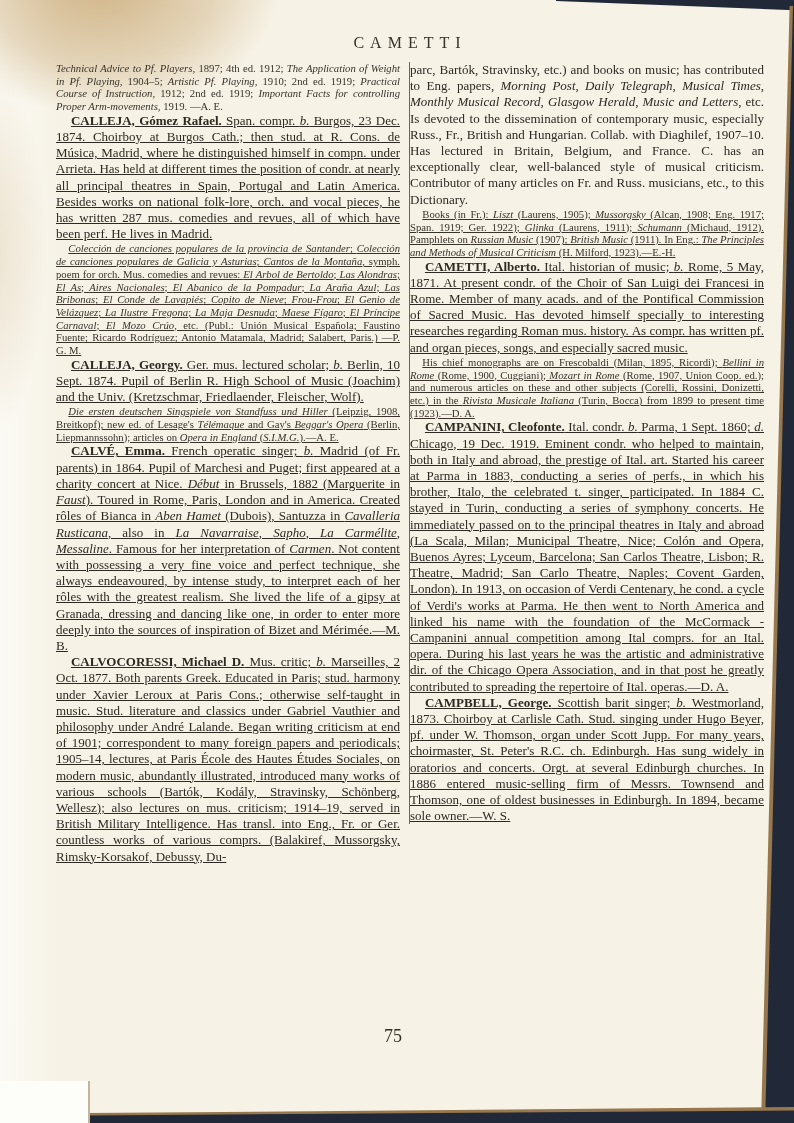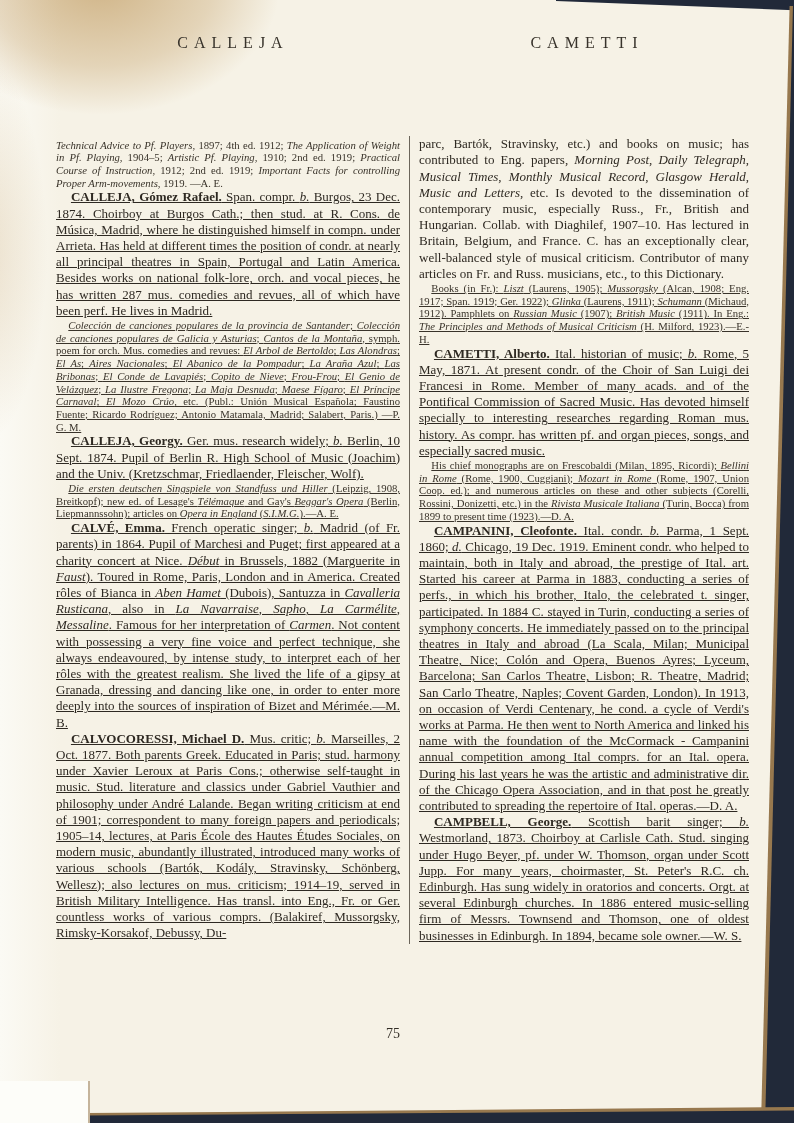--- a/index.html
+++ b/index.html
@@ -35,46 +35,45 @@
   }
   .running-head{
     flex:1 1 0;
     text-align:center;
     font-size:16px;
     letter-spacing:6px;
     color:#38332b;
   }
   .columns{
     display:flex;
-    align-items:center;
-    margin:4px 45px 0 56px;
+    align-items:flex-start;
+    margin:4px 30px 0 56px;
     height:956px;
     overflow:hidden;
   }
   .col{overflow:hidden;}
   .col-left{
     flex:0 0 353px;
     padding-right:9px;
   }
   .col-right{
     flex:1 1 auto;
     border-left:1px solid var(--rule);
-    padding-left:9px;
   }
   .blk{margin:0;text-align:justify;}
   .blk.body{font-size:13px;line-height:16.2px;color:var(--ink);}
   .blk.fine{font-size:10.7px;line-height:12.7px;color:var(--ink-fine);}
   .blk.ind{text-indent:1.15em;text-decoration:underline;}
   .blk .i{font-style:italic;}
   .blk .b{font-weight:bold;}
   .page-number{
     position:absolute;
     top:1026px;left:40px;width:706px;
     text-align:center;
-    font-size:14px;
+    font-size:18px;
     color:#332e26;
   }
   
   .edge-top{
     position:absolute;top:0;left:556px;right:0;height:13px;
     background:var(--edge-dark);
     clip-path:polygon(0 0,100% 0,100% 78%,0 8%);
   }
   .edge-right-tan{
     position:absolute;top:6px;right:0;width:34px;height:1117px;
@@ -101,30 +100,29 @@
     background:#fdfdf9;
     border-right:2px solid rgba(151,120,78,.55);
   }
 </style>
 </head>
 <body>
 
 <div class="scan">
 
   <div class="running-heads">
-    <div class="running-head">CALLEJA</div>
     <div class="running-head">CAMETTI</div>
   </div>
 
   <div class="columns">
     <div class="col col-left" id="col-left">
         <p class="blk fine"><span class="i">Technical Advice to Pf. Players</span><span>, 1897; 4th ed. 1912; </span><span class="i">The Application of Weight in Pf. Playing</span><span>, 1904–5; </span><span class="i">Artistic Pf. Playing</span><span>, 1910; 2nd ed. 1919; </span><span class="i">Practical Course of Instruction</span><span>, 1912; 2nd ed. 1919; </span><span class="i">Important Facts for controlling Proper Arm-movements</span><span>, 1919. —A. E.</span></p>
         <p class="blk body ind"><span class="b">CALLEJA, Gómez Rafael.</span><span> Span. compr. </span><span class="i">b.</span><span> Burgos, 23 Dec. 1874. Choirboy at Burgos Cath.; then stud. at R. Cons. de Música, Madrid, where he distinguished himself in compn. under Arrieta. Has held at different times the position of condr. at nearly all principal theatres in Spain, Portugal and Latin America. Besides works on national folk-lore, orch. and vocal pieces, he has written 287 mus. comedies and revues, all of which have been perf. He lives in Madrid.</span></p>
         <p class="blk fine ind"><span class="i">Colección de canciones populares de la provincia de Santander</span><span>; </span><span class="i">Colección de canciones populares de Galicia y Asturias</span><span>; </span><span class="i">Cantos de la Montaña</span><span>, symph. poem for orch. Mus. comedies and revues: </span><span class="i">El Arbol de Bertoldo</span><span>; </span><span class="i">Las Alondras</span><span>; </span><span class="i">El As</span><span>; </span><span class="i">Aires Nacionales</span><span>; </span><span class="i">El Abanico de la Pompadur</span><span>; </span><span class="i">La Araña Azul</span><span>; </span><span class="i">Las Bribonas</span><span>; </span><span class="i">El Conde de Lavapiés</span><span>; </span><span class="i">Copito de Nieve</span><span>; </span><span class="i">Frou-Frou</span><span>; </span><span class="i">El Genio de Velázquez</span><span>; </span><span class="i">La Ilustre Fregona</span><span>; </span><span class="i">La Maja Desnuda</span><span>; </span><span class="i">Maese Fígaro</span><span>; </span><span class="i">El Príncipe Carnaval</span><span>; </span><span class="i">El Mozo Crúo</span><span>, etc. (Publ.: Unión Musical Española; Faustino Fuente; Ricardo Rodríguez; Antonio Matamala, Madrid; Salabert, Paris.) —P. G. M.</span></p>
-        <p class="blk body ind"><span class="b">CALLEJA, Georgy.</span><span> Ger. mus. research widely; </span><span class="i">b.</span><span> Berlin, 10 Sept. 1874. Pupil of Berlin R. High School of Music (Joachim) and the Univ. (Kretzschmar, Friedlaender, Fleischer, Wolf).</span></p>
+        <p class="blk body ind"><span class="b">CALLEJA, Georgy.</span><span> Ger. mus. lectured scholar; </span><span class="i">b.</span><span> Berlin, 10 Sept. 1874. Pupil of Berlin R. High School of Music (Joachim) and the Univ. (Kretzschmar, Friedlaender, Fleischer, Wolf).</span></p>
         <p class="blk fine ind"><span class="i">Die ersten deutschen Singspiele von Standfuss und Hiller</span><span> (Leipzig, 1908, Breitkopf); new ed. of Lesage's </span><span class="i">Télémaque</span><span> and Gay's </span><span class="i">Beggar's Opera</span><span> (Berlin, Liepmannssohn); articles on </span><span class="i">Opera in England</span><span> (</span><span class="i">S.I.M.G.</span><span>).—A. E.</span></p>
         <p class="blk body ind"><span class="b">CALVÉ, Emma.</span><span> French operatic singer; </span><span class="i">b.</span><span> Madrid (of Fr. parents) in 1864. Pupil of Marchesi and Puget; first appeared at a charity concert at Nice. </span><span class="i">Début</span><span> in Brussels, 1882 (Marguerite in </span><span class="i">Faust</span><span>). Toured in Rome, Paris, London and in America. Created rôles of Bianca in </span><span class="i">Aben Hamet</span><span> (Dubois), Santuzza in </span><span class="i">Cavalleria Rusticana</span><span>, also in </span><span class="i">La Navarraise</span><span>, </span><span class="i">Sapho</span><span>, </span><span class="i">La Carmélite</span><span>, </span><span class="i">Messaline</span><span>. Famous for her interpretation of </span><span class="i">Carmen</span><span>. Not content with possessing a very fine voice and perfect technique, she always endeavoured, by intense study, to interpret each of her rôles with the greatest realism. She lived the life of a gipsy at Granada, dressing and dancing like one, in order to enter more deeply into the sources of inspiration of Bizet and Mérimée.—M. B.</span></p>
         <p class="blk body ind"><span class="b">CALVOCORESSI, Michael D.</span><span> Mus. critic; </span><span class="i">b.</span><span> Marseilles, 2 Oct. 1877. Both parents Greek. Educated in Paris; stud. harmony under Xavier Leroux at Paris Cons.; otherwise self-taught in music. Stud. literature and classics under Gabriel Vauthier and philosophy under André Lalande. Began writing criticism at end of 1901; correspondent to many foreign papers and periodicals; 1905–14, lectures, at Paris École des Hautes Études Sociales, on modern music, abundantly illustrated, introduced many works of various schools (Bartók, Kodály, Stravinsky, Schönberg, Wellesz); also lectures on mus. criticism; 1914–19, served in British Military Intelligence. Has transl. into Eng., Fr. or Ger. countless works of various comprs. (Balakiref, Mussorgsky, Rimsky-Korsakof, Debussy, Du-</span></p>
       </div>
     <div class="col col-right" id="col-right">
         <p class="blk body"><span>parc, Bartók, Stravinsky, etc.) and books on music; has contributed to Eng. papers, </span><span class="i">Morning Post</span><span>, </span><span class="i">Daily Telegraph</span><span>, </span><span class="i">Musical Times</span><span>, </span><span class="i">Monthly Musical Record</span><span>, </span><span class="i">Glasgow Herald</span><span>, </span><span class="i">Music and Letters</span><span>, etc. Is devoted to the dissemination of contemporary music, especially Russ., Fr., British and Hungarian. Collab. with Diaghilef, 1907–10. Has lectured in Britain, Belgium, and France. C. has an exceptionally clear, well-balanced style of musical criticism. Contributor of many articles on Fr. and Russ. musicians, etc., to this Dictionary.</span></p>
         <p class="blk fine ind"><span>Books (in Fr.): </span><span class="i">Liszt</span><span> (Laurens, 1905); </span><span class="i">Mussorgsky</span><span> (Alcan, 1908; Eng. 1917; Span. 1919; Ger. 1922); </span><span class="i">Glinka</span><span> (Laurens, 1911); </span><span class="i">Schumann</span><span> (Michaud, 1912). Pamphlets on </span><span class="i">Russian Music</span><span> (1907); </span><span class="i">British Music</span><span> (1911). In Eng.: </span><span class="i">The Principles and Methods of Musical Criticism</span><span> (H. Milford, 1923).—E.-H.</span></p>
         <p class="blk body ind"><span class="b">CAMETTI, Alberto.</span><span> Ital. historian of music; </span><span class="i">b.</span><span> Rome, 5 May, 1871. At present condr. of the Choir of San Luigi dei Francesi in Rome. Member of many acads. and of the Pontifical Commission of Sacred Music. Has devoted himself specially to interesting researches regarding Roman mus. history. As compr. has written pf. and organ pieces, songs, and especially sacred music.</span></p>
         <p class="blk fine ind"><span>His chief monographs are on Frescobaldi (Milan, 1895, Ricordi); </span><span class="i">Bellini in Rome</span><span> (Rome, 1900, Cuggiani); </span><span class="i">Mozart in Rome</span><span> (Rome, 1907, Union Coop. ed.); and numerous articles on these and other subjects (Corelli, Rossini, Donizetti, etc.) in the </span><span class="i">Rivista Musicale Italiana</span><span> (Turin, Bocca) from 1899 to present time (1923).—D. A.</span></p>
         <p class="blk body ind"><span class="b">CAMPANINI, Cleofonte.</span><span> Ital. condr. </span><span class="i">b.</span><span> Parma, 1 Sept. 1860; </span><span class="i">d.</span><span> Chicago, 19 Dec. 1919. Eminent condr. who helped to maintain, both in Italy and abroad, the prestige of Ital. art. Started his career at Parma in 1883, conducting a series of perfs., in which his brother, Italo, the celebrated t. singer, participated. In 1884 C. stayed in Turin, conducting a series of symphony concerts. He immediately passed on to the principal theatres in Italy and abroad (La Scala, Milan; Municipal Theatre, Nice; Colón and Opera, Buenos Ayres; Lyceum, Barcelona; San Carlos Theatre, Lisbon; R. Theatre, Madrid; San Carlo Theatre, Naples; Covent Garden, London). In 1913, on occasion of Verdi Centenary, he cond. a cycle of Verdi's works at Parma. He then went to North America and linked his name with the foundation of the McCormack - Campanini annual competition among Ital comprs. for an Ital. opera. During his last years he was the artistic and administrative dir. of the Chicago Opera Association, and in that post he greatly contributed to spreading the repertoire of Ital. operas.—D. A.</span></p>

